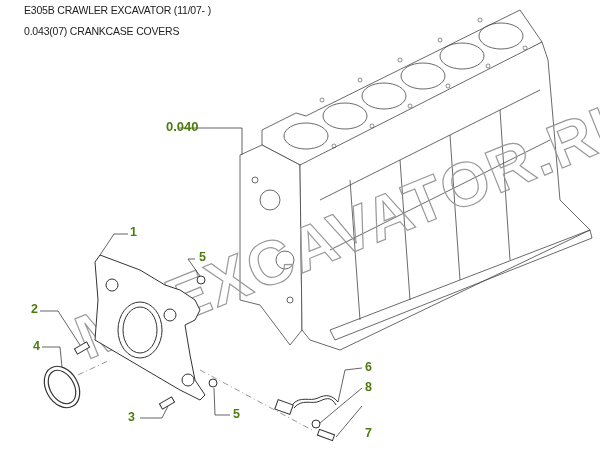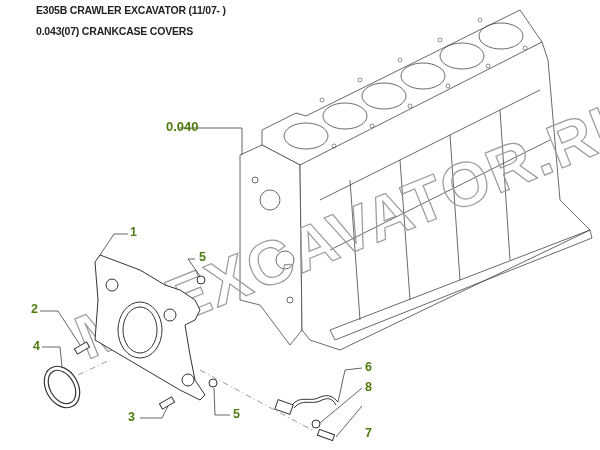--- a/index.html
+++ b/index.html
@@ -1,17 +1,17 @@
 <!DOCTYPE html>
 <html><head>
 <meta charset="utf-8">
 <style>
   html, body { margin: 0; padding: 0; background: #ffffff; }
   body { width: 600px; height: 450px; position: relative; overflow: hidden; font-family: "Liberation Sans", sans-serif; }
-  .hdr { position: absolute; left: 36px; font-size: 10.5px; color: #222; letter-spacing: -0.2px; white-space: nowrap; font-weight: bold; }
+  .hdr { position: absolute; left: 24px; font-size: 10.5px; color: #222; letter-spacing: -0.2px; white-space: nowrap; }
   .hdr.t1 { top: 4px; }
   .hdr.t2 { top: 25px; }
   svg.drawing { position: absolute; left: 0; top: 0; }
   .callout { position: absolute; font-weight: bold; font-size: 12.5px; color: #4d7c0f; line-height: 1; }
 </style>
 </head>
 <body>
 
 <div class="hdr t1">E305B CRAWLER EXCAVATOR (11/07- )</div>
 <div class="hdr t2">0.043(07) CRANKCASE COVERS</div>

